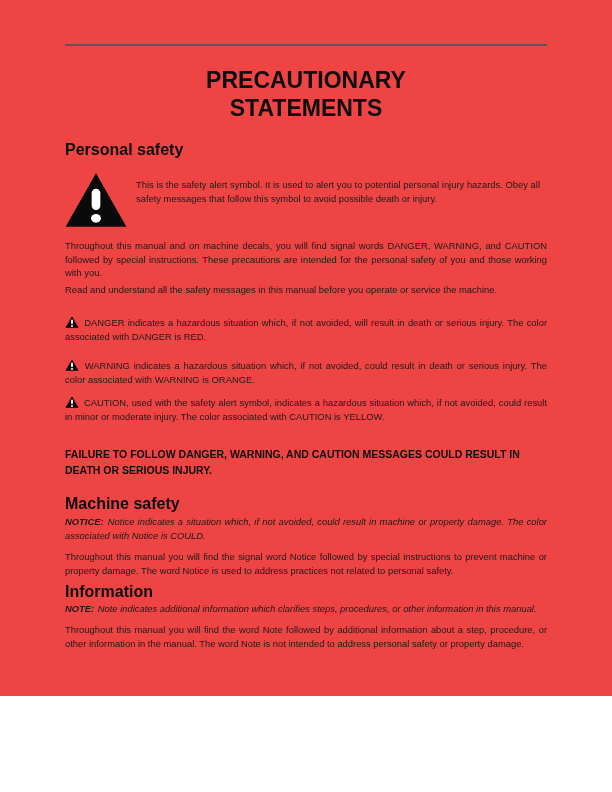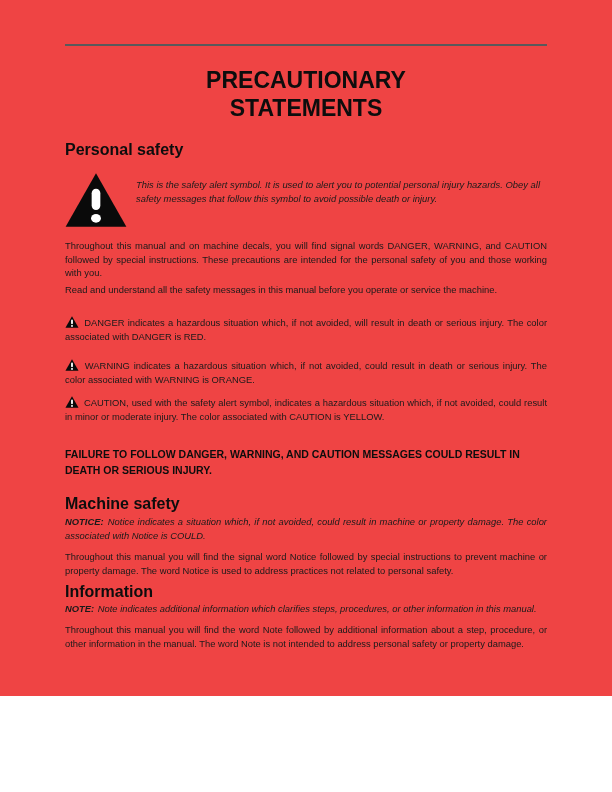--- a/index.html
+++ b/index.html
@@ -25,21 +25,21 @@
   }
   .h2 { font-size: 16px; line-height: 14px; font-weight: bold; color: #0d0d0d; }
   .body {
     font-size: 9.4px;
     line-height: 13.6px;
     text-align: justify;
     color: #1a1a1a;
   }
   .alert-row { top: 172px; display: flex; align-items: flex-start; }
   .icon-lg { width: 62px; height: 56px; flex: 0 0 auto; }
-  .alert-text { margin-left: 9px; padding-top: 6px; width: 404px; font-style: italic; }
+  .alert-text { margin-left: 9px; padding-top: 6px; width: 404px; }
   .icon-sm { width: 14px; height: 12px; vertical-align: -2px; margin-right: 2px; }
   .failure {
     font-size: 10.5px;
     line-height: 15.5px;
     font-weight: bold;
     color: #0d0d0d;
     text-align: left;
   }
   .italic { font-style: italic; }
   .italic strong { font-weight: bold; margin-right: 1px; }

